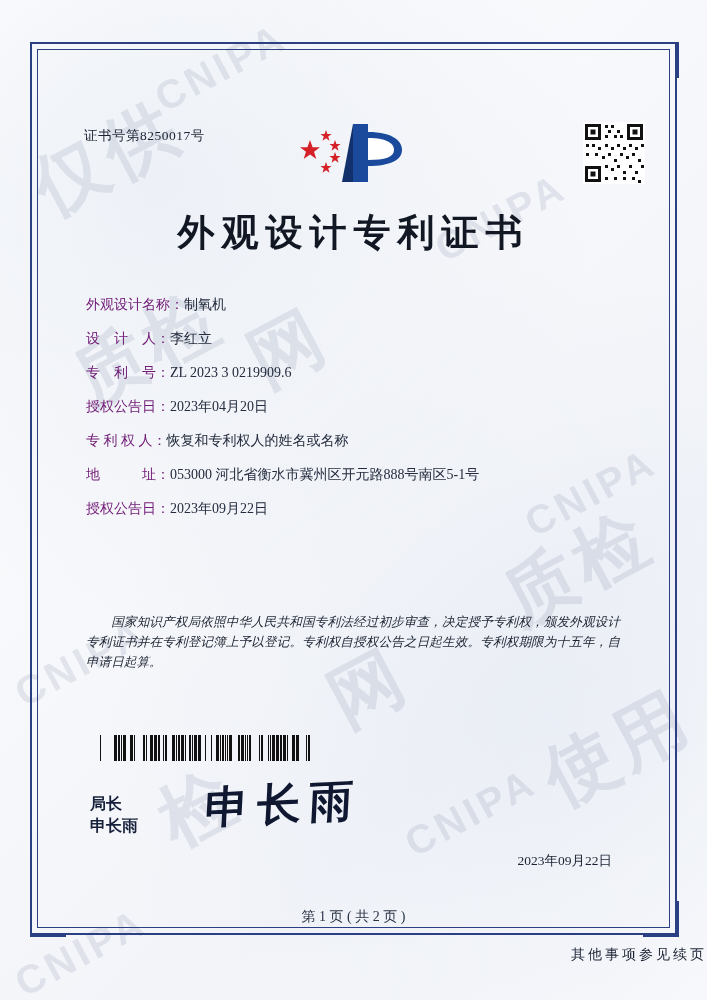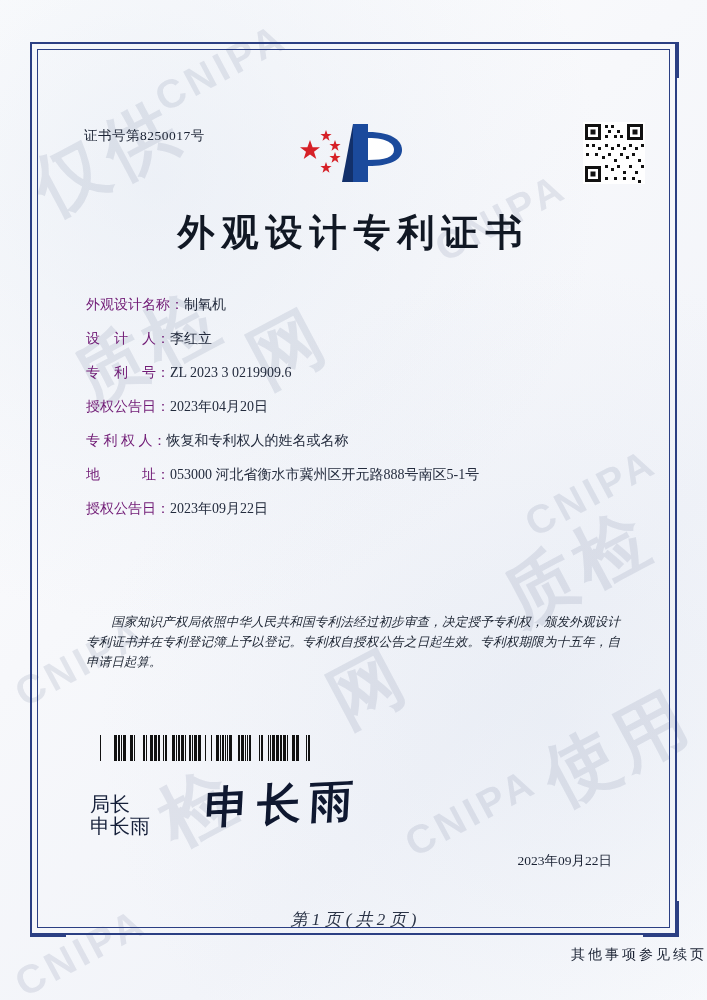--- a/index.html
+++ b/index.html
@@ -158,23 +158,24 @@
     display: block;
     background: #111;
     height: 100%;
     margin-right: 1px;
   }
 
   
   .sig-label {
     position: absolute;
     left: 90px; top: 793px;
-    font-size: 20px;
+    font-size: 16px;
     line-height: 22px;
     color: #16203a;
+    font-weight: bold;
   }
   .sig-script {
     position: absolute;
     left: 205px; top: 775px;
     font-size: 44px;
     font-family: "Liberation Serif", "DejaVu Serif", serif;
     color: #0f1830;
     letter-spacing: 8px;
     transform: rotate(-3deg) skewX(-6deg);
     font-weight: bold;
@@ -184,23 +185,22 @@
     right: 95px; top: 852px;
     font-size: 13.5px;
     color: #1a2233;
   }
 
   
   .page-no {
     position: absolute;
     left: 0; right: 0; top: 908px;
     text-align: center;
-    font-size: 17px;
+    font-size: 14px;
     color: #2a3346;
-    font-style: italic;
   }
   .footer-note {
     position: absolute;
     left: 0; right: 0; top: 946px;
     text-align: right;
     font-size: 14px;
     letter-spacing: 3px;
     color: #1a2233;
   }
 </style>

